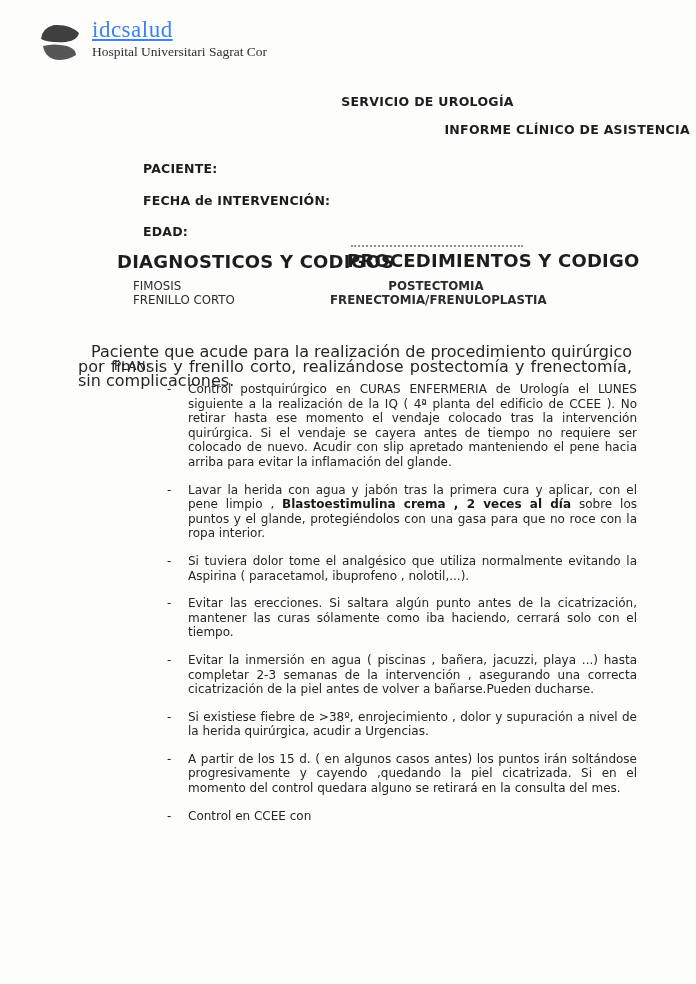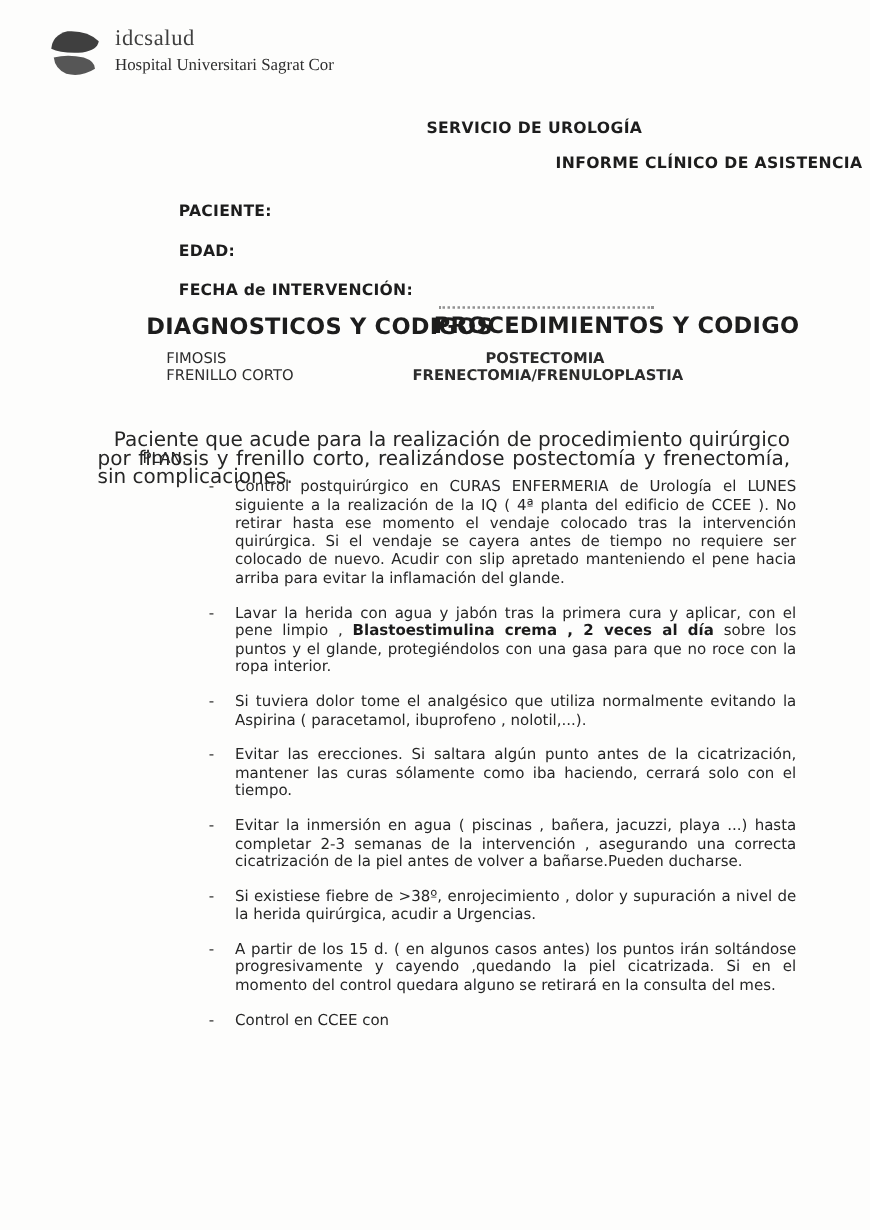--- a/index.html
+++ b/index.html
@@ -24,24 +24,25 @@
     top: 16px;
     left: 40px;
     display: flex;
     align-items: flex-start;
     gap: 8px;
   }
   .logo-mark { width: 44px; height: 42px; margin-top: 8px; }
   .logo-text { display: flex; flex-direction: column; }
   .brand {
     font-family: "Liberation Serif", "DejaVu Serif", serif;
-    font-size: 18px;
+    font-size: 23px;
     line-height: 28px;
-    color: #404040;
+    color: #3b82f6;
     letter-spacing: 0.5px;
+    text-decoration: underline;
   }
   .hospital {
     font-family: "Liberation Serif", "DejaVu Serif", serif;
     font-size: 13.5px;
     line-height: 16px;
     color: #2e2e2e;
     margin-left: 0;
   }
 
   
@@ -165,22 +166,22 @@
     </div>
   </div>
 
   <div class="doc-titles">
     <div class="doc-title">SERVICIO DE UROLOGÍA</div>
     <div class="doc-title">INFORME CLÍNICO DE ASISTENCIA</div>
   </div>
 
   <div class="meta-fields">
     <div class="meta-field">PACIENTE:</div>
+    <div class="meta-field">FECHA de INTERVENCIÓN:</div>
     <div class="meta-field">EDAD:</div>
-    <div class="meta-field">FECHA de INTERVENCIÓN:</div>
   </div>
 
   <div class="scan-dots"></div>
   <div class="col-title diag-title">DIAGNOSTICOS Y CODIGOS</div>
   <div class="col-title proc-title">PROCEDIMIENTOS Y CODIGO</div>
 
   <div class="diag-items">
     <div>FIMOSIS</div>
     <div>FRENILLO CORTO</div>
   </div>

